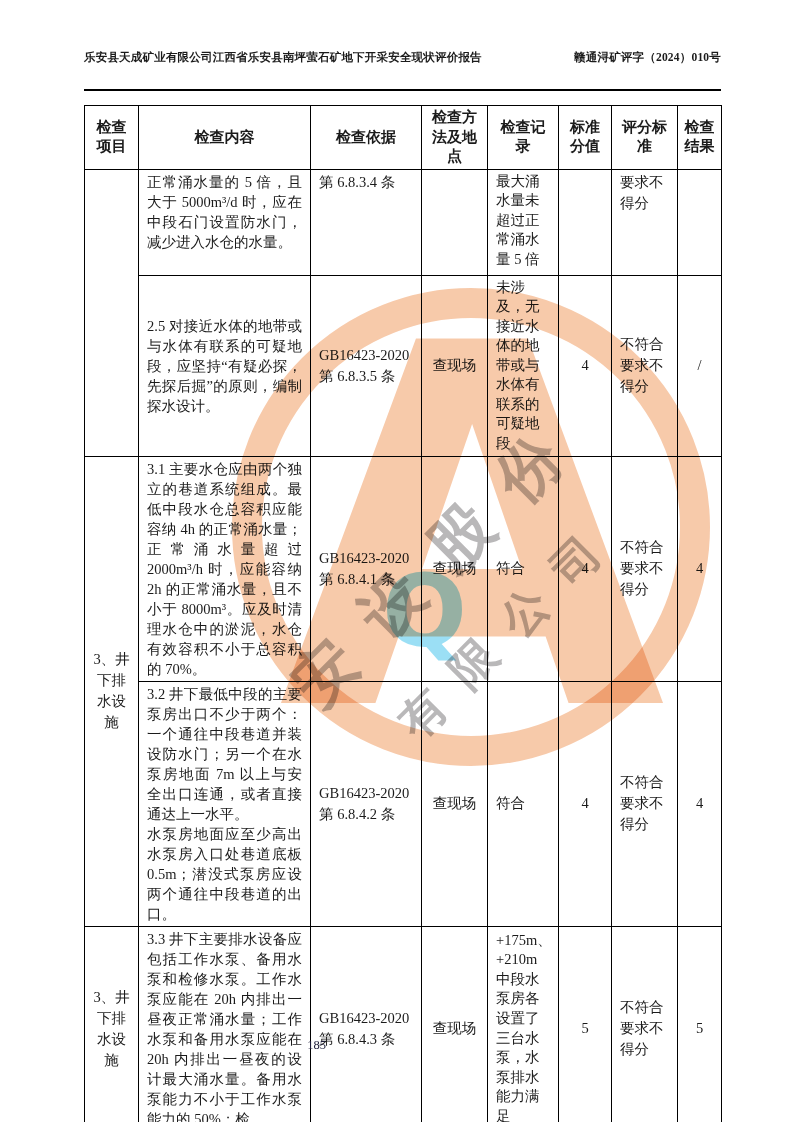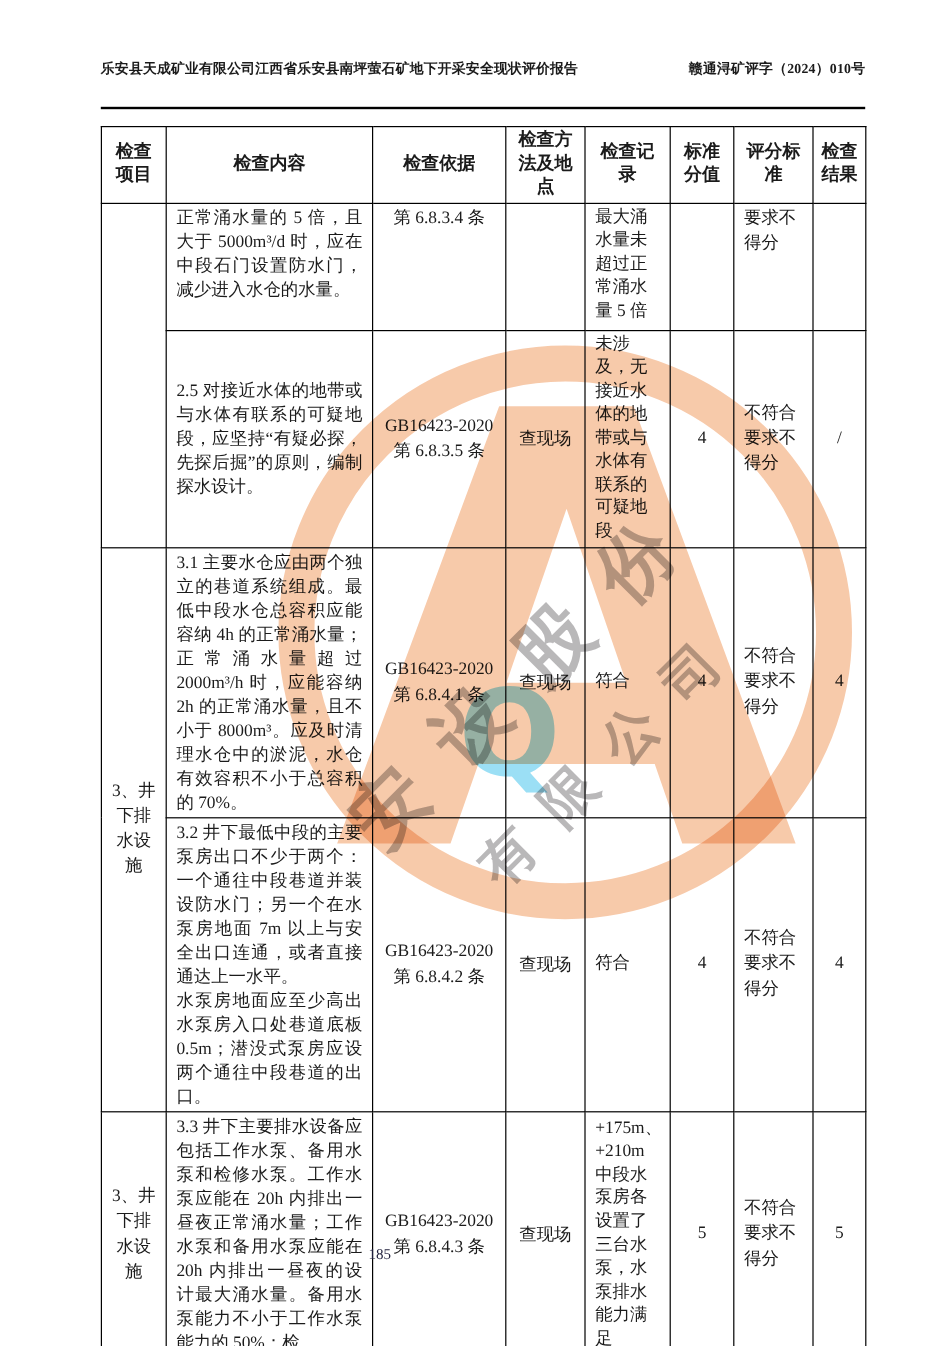--- a/index.html
+++ b/index.html
@@ -25,21 +25,21 @@
   table.insp td,table.insp th{
     border:1.4px solid #000;padding:2px 8px;vertical-align:middle;
     overflow:hidden;
   }
   table.insp th{
     font-size:15px;font-weight:bold;text-align:center;line-height:1.3;
     padding:2px 6px;
   }
   td.c-project{text-align:center;padding:2px 8px;line-height:1.45;}
   td.c-content{text-align:justify;line-height:20px;white-space:pre-line;padding:3px 6px;}
-  td.c-basis{text-align:center;line-height:1.45;white-space:pre-line;}
+  td.c-basis{text-align:left;line-height:1.45;white-space:pre-line;}
   td.c-method{text-align:center;}
   td.c-record{text-align:left;line-height:1.35;padding:2px 4px;}
   td.c-score{text-align:center;}
   td.c-scoring{text-align:left;line-height:1.45;padding:2px 6px;}
   td.c-result{text-align:center;}
   tr.r-first td{vertical-align:top;}
   
   .page-number{
     position:absolute;left:0;top:1038px;width:633px;text-align:center;
     font-size:12.5px;color:#1d1d3a;

